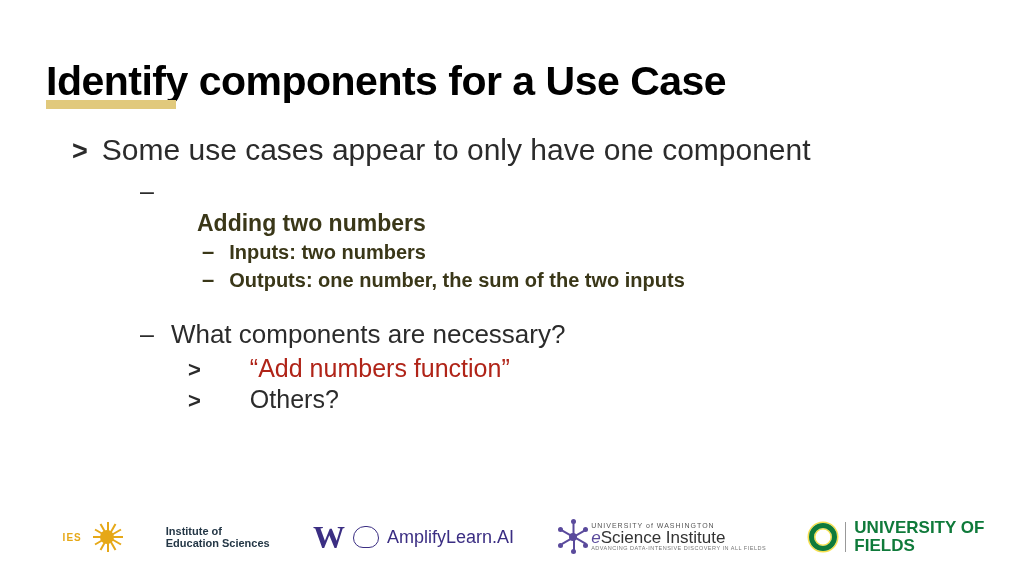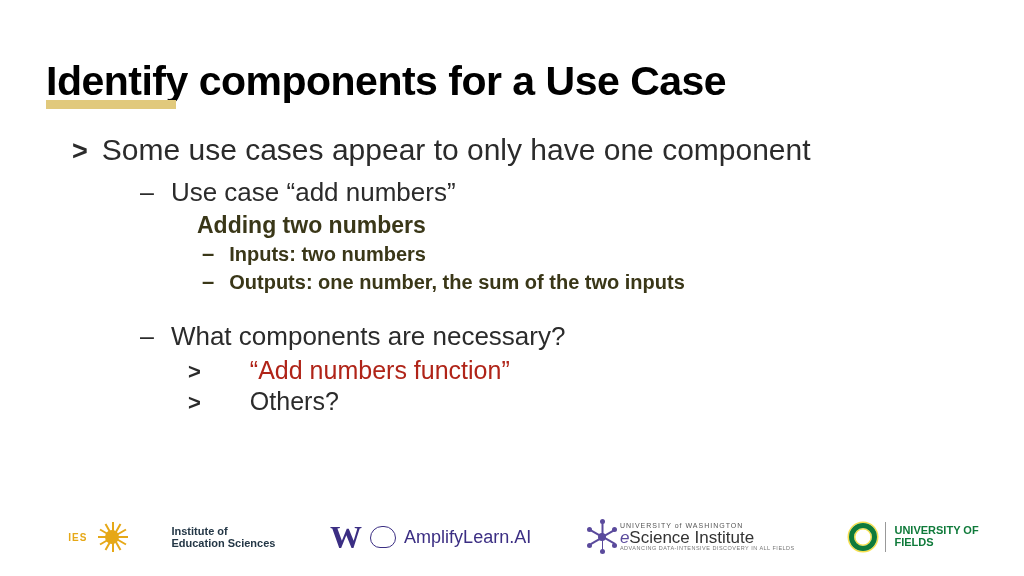--- a/index.html
+++ b/index.html
@@ -153,41 +153,40 @@
   .esci-top { font-size: 7px; letter-spacing: 1px; color: #555; }
   .esci-mid { font-size: 17px; color: #333; }
   .esci-mid .e { color: #5a4a9c; font-style: italic; }
   .esci-bot { font-size: 5.5px; letter-spacing: 0.5px; color: #777; }
   .uo { display:flex; align-items:center; gap:8px; }
   .uo-o {
     width: 28px; height: 28px; border: 5px solid #0f7a3a; border-radius: 50%;
     box-shadow: 0 0 0 1.5px #f7e04b inset, 0 0 0 1.5px #f7e04b;
   }
   .uo-bar { width:1px; height:30px; background:#999; }
-  .uo-text { font-size: 11px; font-weight:700; color:#0f7a3a; line-height:1.05; }
+  .uo-text { font-size: 17px; font-weight:700; color:#0f7a3a; line-height:1.05; }
 </style>
 </head>
 <body>
 
 <div class="slide">
   <div class="title">
     <span>Identify components for a Use Case</span>
     <span class="underline-accent"></span>
   </div>
 
   <div class="content">
     <div class="bullet-main">
       <span class="marker">&gt;</span>
       <span class="text">Some use cases appear to only have one component</span>
     </div>
 
     <div class="sub1">
       <div class="dash-item">
         <span class="marker">–</span>
-        <span class="text">Use case “add numbers”</span>
       </div>
 
       <div class="sub2">
         <div class="bold-olive">Adding two numbers</div>
         <div class="dash-bold">
           <span class="marker">–</span>
           <span class="text">Inputs: two numbers</span>
         </div>
         <div class="dash-bold">
           <span class="marker">–</span>

